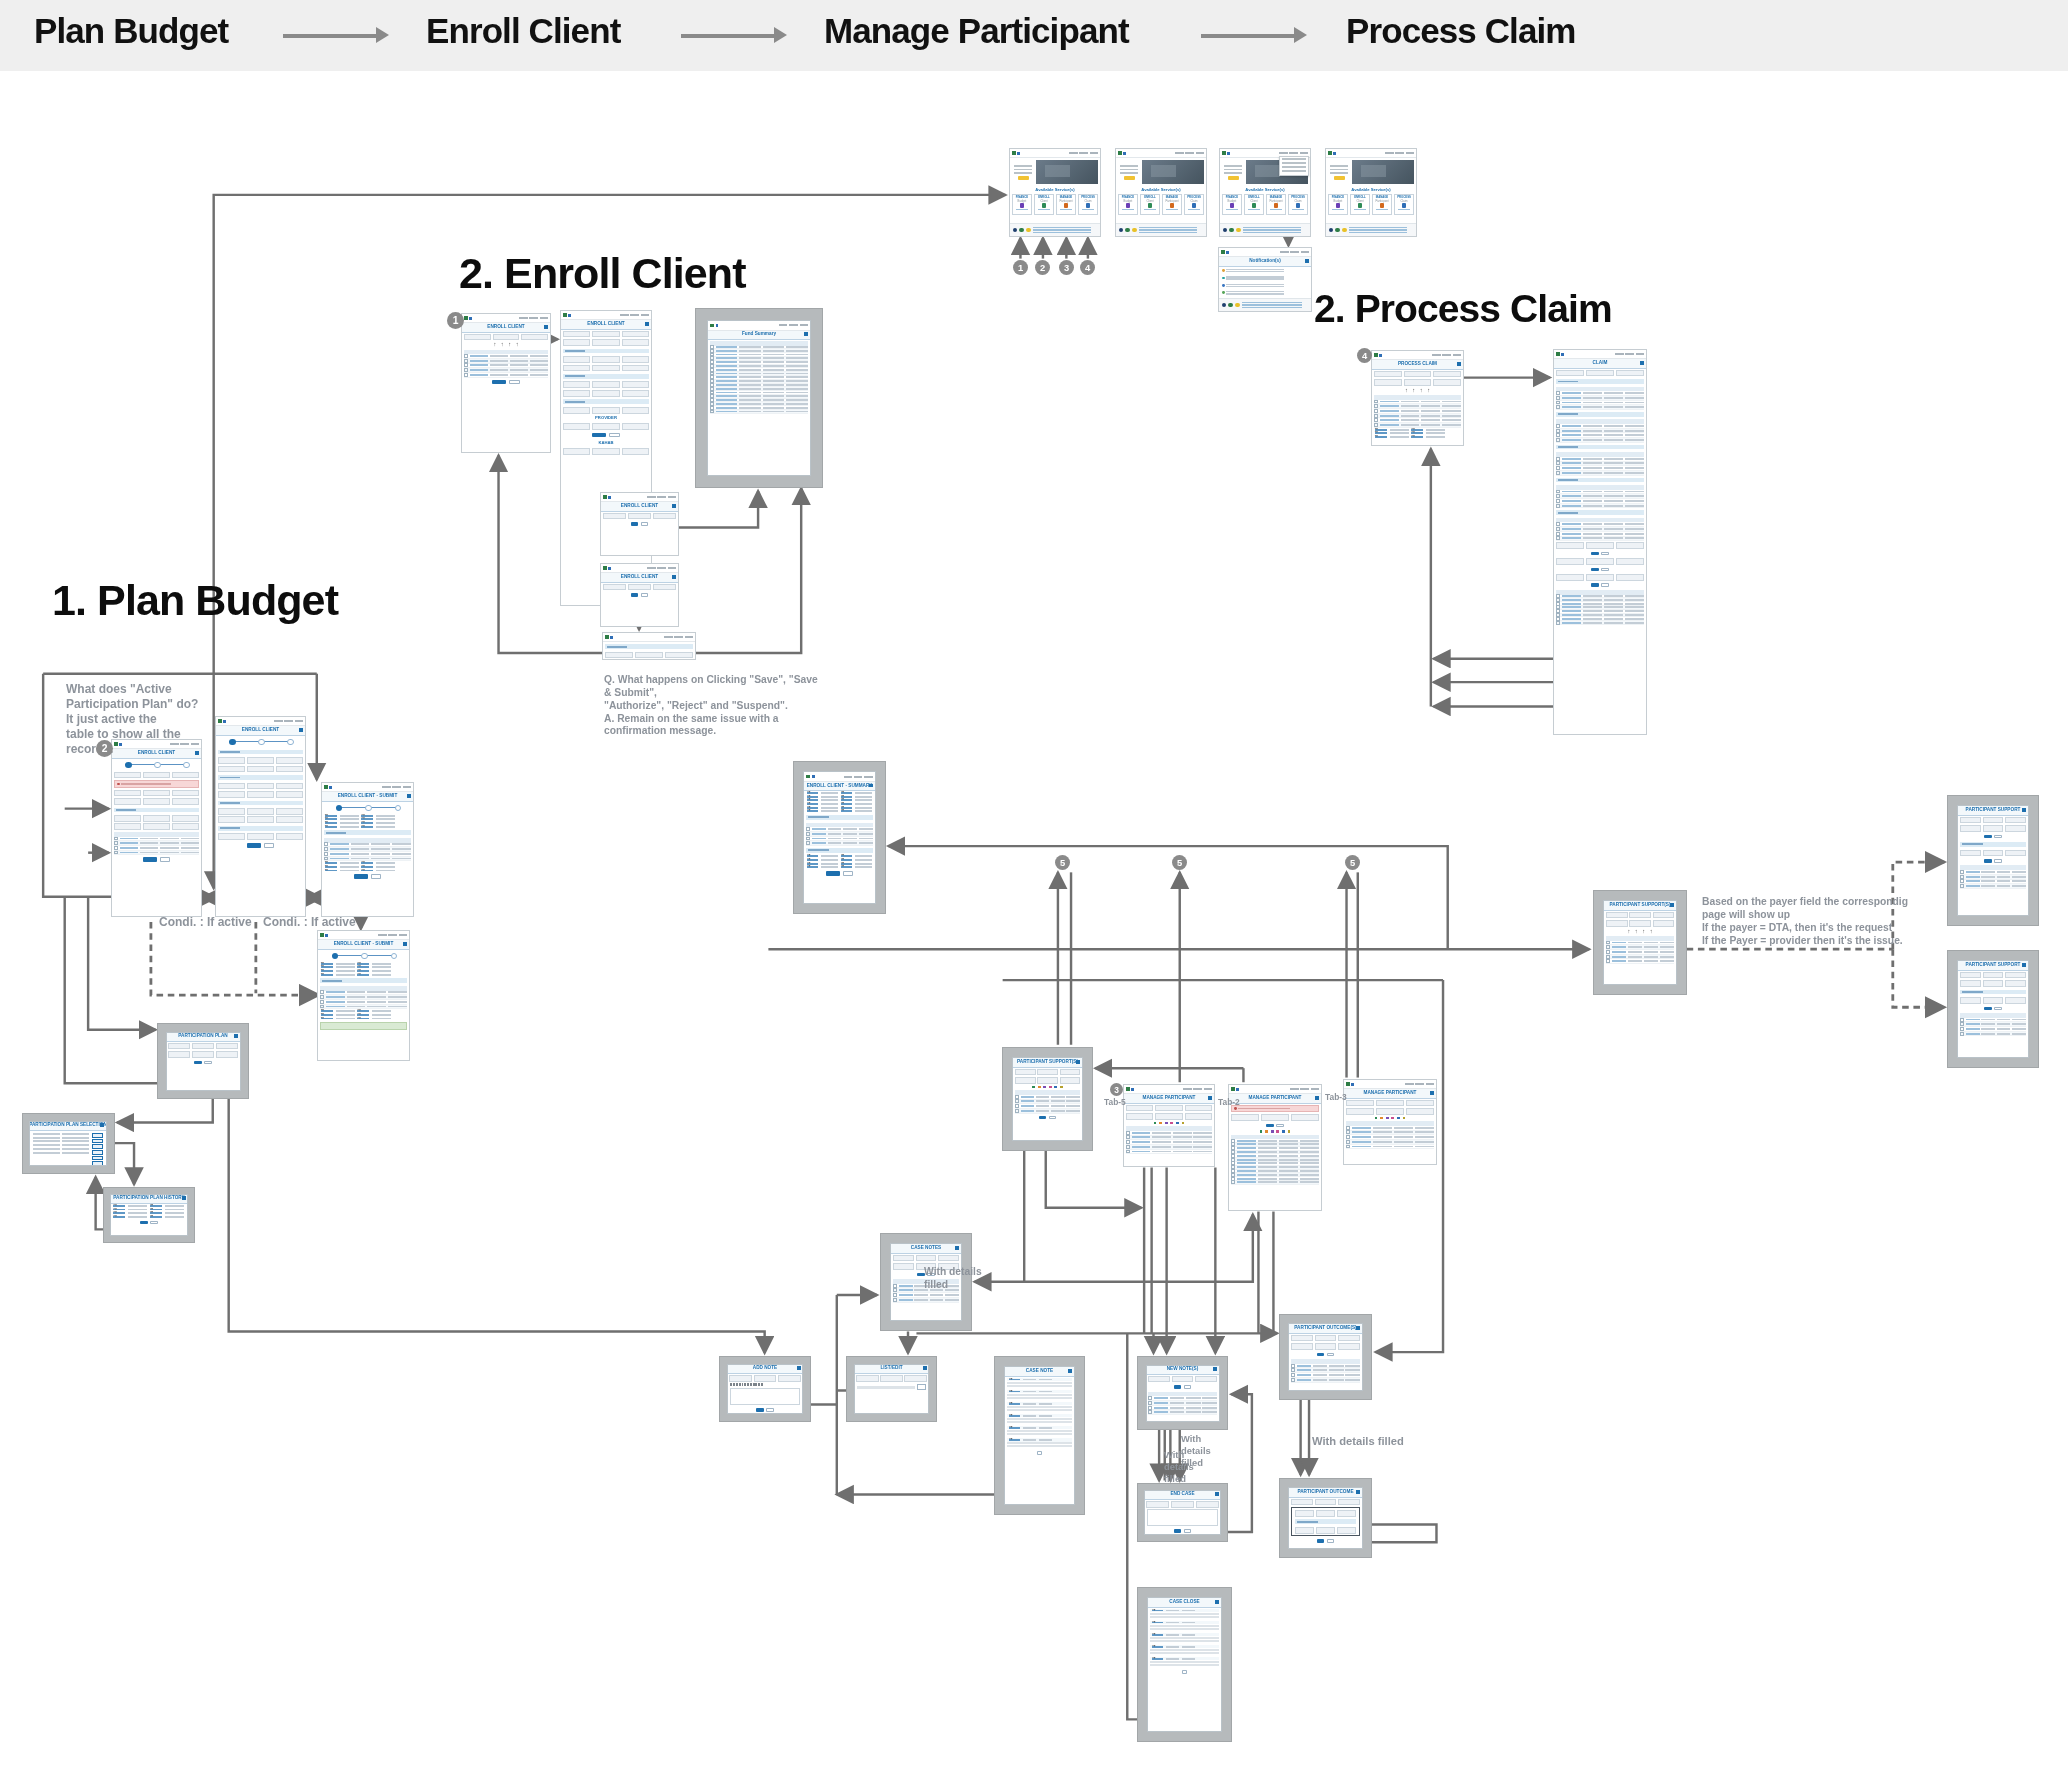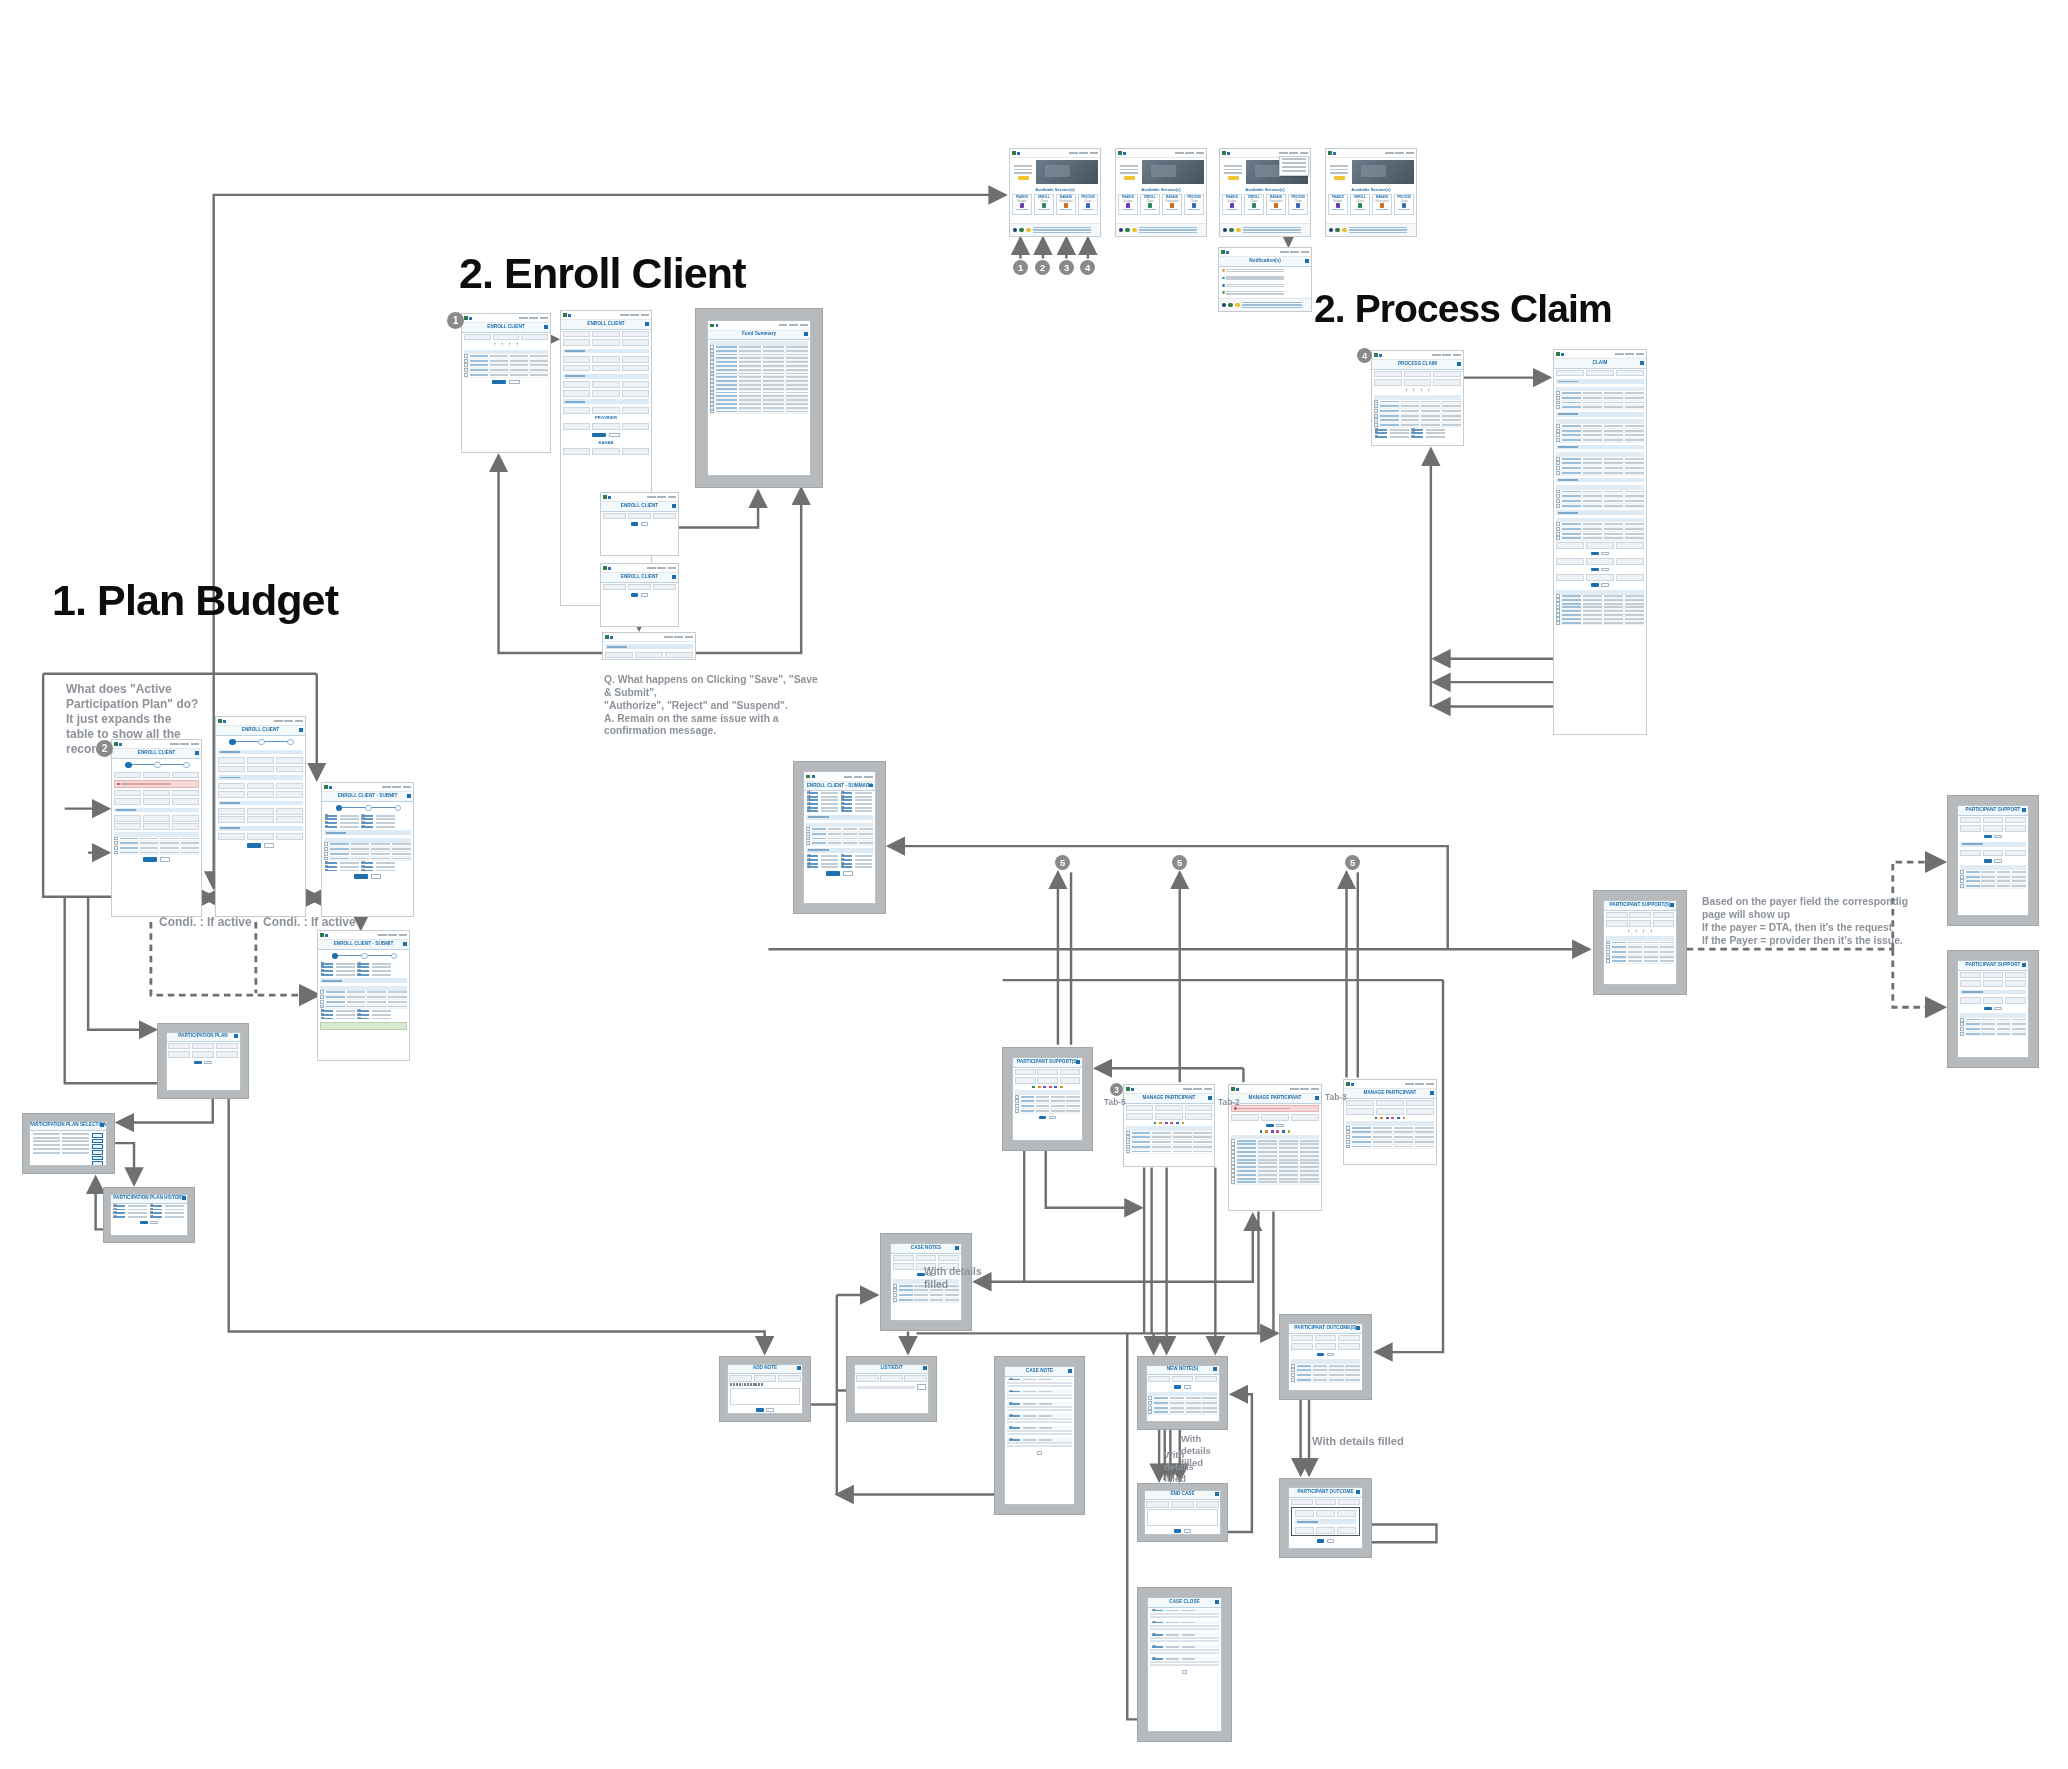--- a/index.html
+++ b/index.html
@@ -182,27 +182,36 @@
         <polyline points="1203,1423 1203,1835 1258,1835" fill="none" stroke="#6f6f6f" stroke-width="2.6" marker-end="url(#arw)"></polyline>
         <polyline points="1388,1453 1388,1574" fill="none" stroke="#6f6f6f" stroke-width="2.6" marker-end="url(#arw)"></polyline>
         <polyline points="1397,1453 1397,1574" fill="none" stroke="#6f6f6f" stroke-width="2.6" marker-end="url(#arw)"></polyline>
         <polyline points="1453,1627 1533,1627 1533,1646 1428,1646" fill="none" stroke="#6f6f6f" stroke-width="2.6" marker-end="url(#arw)"></polyline>
         <polyline points="1752,1013 2020,1013" fill="none" stroke="#6f6f6f" stroke-width="3" stroke-dasharray="7 5"></polyline>
         <polyline points="2020,1013 2020,920 2075,920" fill="none" stroke="#6f6f6f" stroke-width="3" stroke-dasharray="7 5" marker-end="url(#arw)"></polyline>
         <polyline points="2020,1013 2020,1075 2075,1075" fill="none" stroke="#6f6f6f" stroke-width="3" stroke-dasharray="7 5" marker-end="url(#arw)"></polyline>
       </g>
   </svg>
 
+  <div id="flow-header">
+    <span class="step-label" style="left:34px">Plan Budget</span>
+    <div class="harrow" style="left:283px;width:97px"></div>
+    <span class="step-label" style="left:426px">Enroll Client</span>
+    <div class="harrow" style="left:681px;width:97px"></div>
+    <span class="step-label" style="left:824px">Manage Participant</span>
+    <div class="harrow" style="left:1201px;width:97px"></div>
+    <span class="step-label" style="left:1346px">Process Claim</span>
+  </div>
 <div class="section-heading" style="left: 52px; top: 576px; font-size: 43px;">1. Plan Budget</div>
     <div class="section-heading" style="left: 459px; top: 249px; font-size: 43px;">2. Enroll Client</div>
     <div class="section-heading" style="left: 1314px; top: 287px; font-size: 39px;">2. Process Claim</div>
     <div class="annotation" style="left: 66px; top: 682px; width: 150px; font-size: 12px;">
       <div>What does "Active</div>
       <div>Participation Plan" do?</div>
-      <div>It just expands the</div>
+      <div>It just active the</div>
       <div>table to show all the</div>
       <div>records.</div>
     </div>
     <div class="annotation" style="left: 604px; top: 674px; width: 215px; font-size: 10.3px;">
       <div>Q. What happens on Clicking "Save", "Save &amp; Submit",</div>
       <div>"Authorize", "Reject" and "Suspend".</div>
       <div>A. Remain on the same issue with a confirmation message.</div>
     </div>
     <div class="annotation" style="left: 159px; top: 915px; width: 112px; font-size: 12px;">
       <div>Condi. : If active</div>

